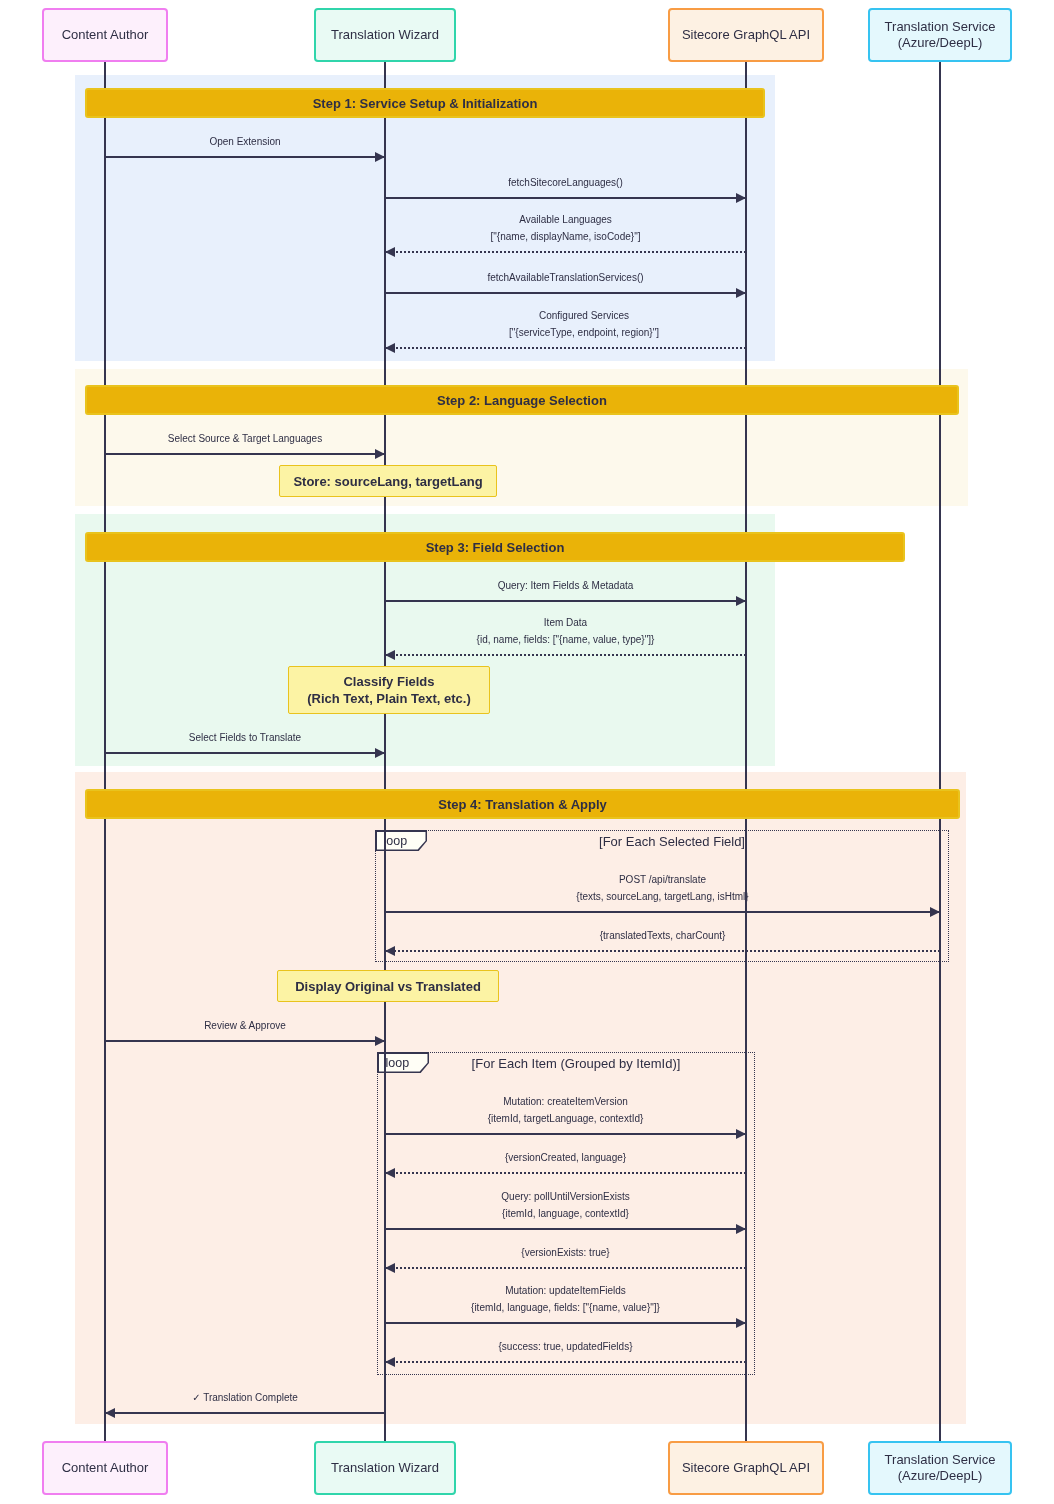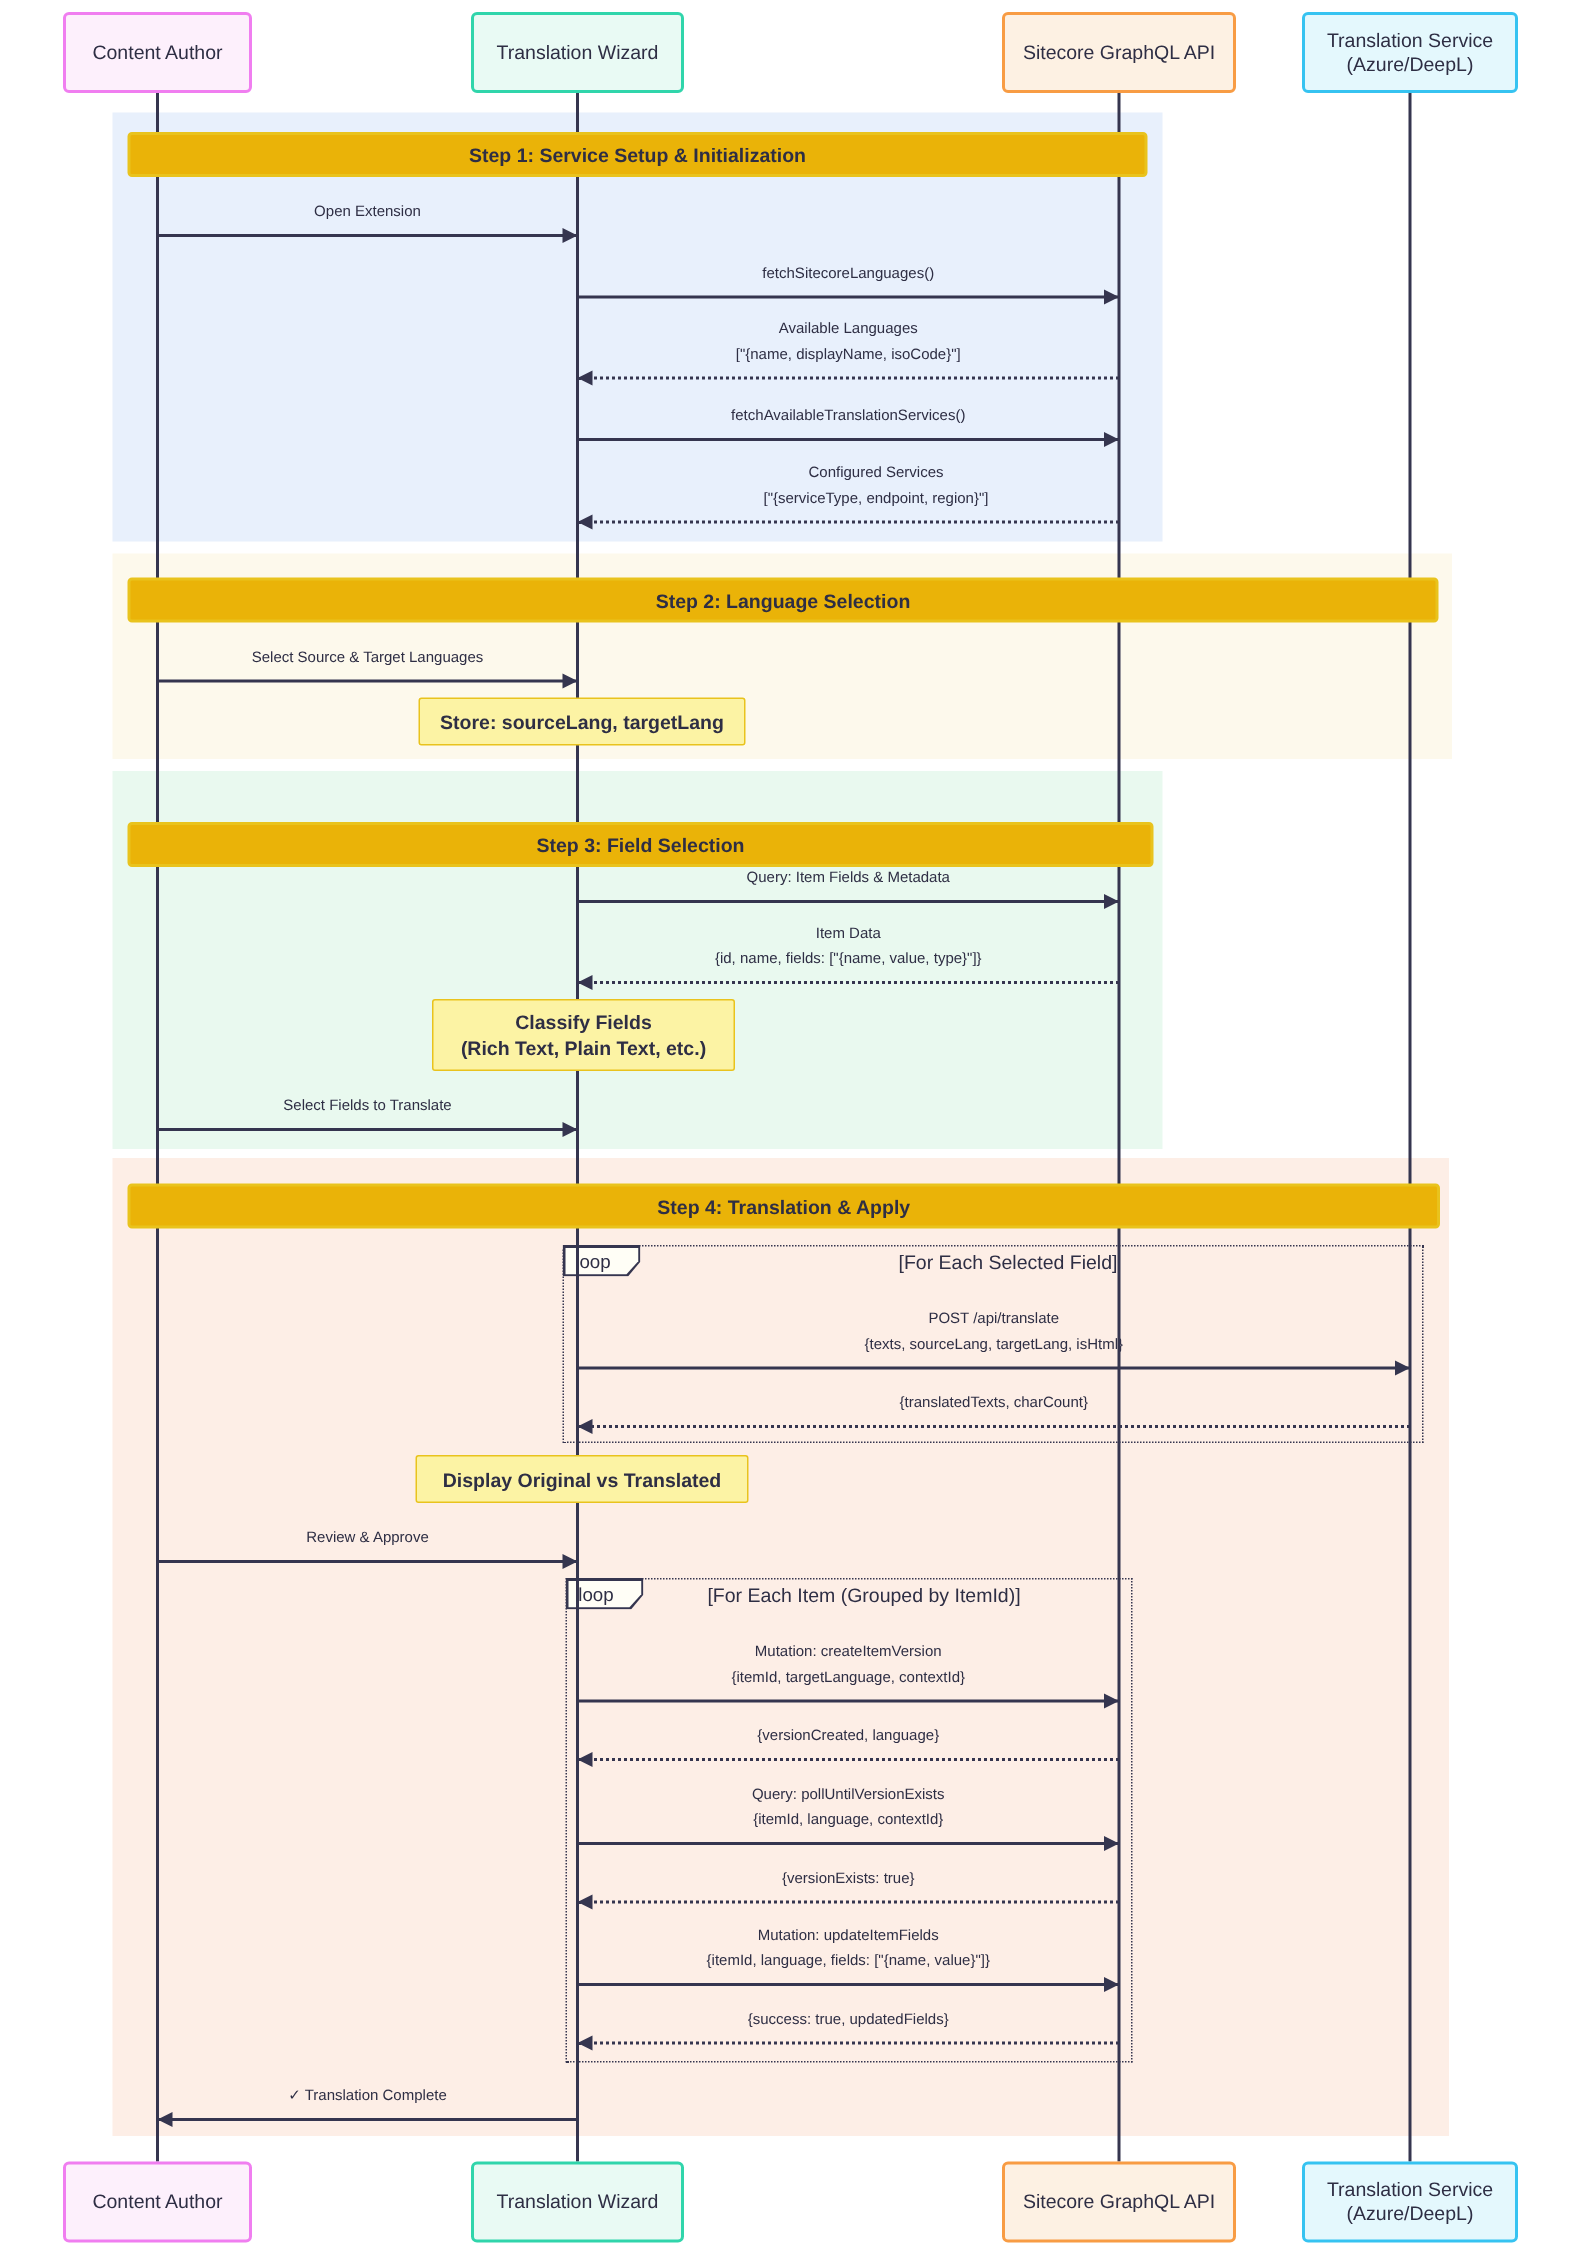--- a/index.html
+++ b/index.html
@@ -156,21 +156,21 @@
       <div>✓ Translation Complete</div>
     </div>
     <div class="msg-line solid" style="left: 105px; top: 1412px; width: 280px;"></div>
     <div class="arrowhead left" style="left: 105px; top: 1408px;"></div>
     <div class="step-bar" style="left: 85px; top: 88px; width: 680px; height: 30px;">
       <div>Step 1: Service Setup &amp; Initialization</div>
     </div>
     <div class="step-bar" style="left: 85px; top: 385px; width: 874px; height: 30px;">
       <div>Step 2: Language Selection</div>
     </div>
-    <div class="step-bar" style="left: 85px; top: 548px; width: 684px; height: 30px;">
+    <div class="step-bar" style="left: 85px; top: 532px; width: 820px; height: 30px;">
       <div>Step 3: Field Selection</div>
     </div>
     <div class="step-bar" style="left: 85px; top: 789px; width: 875px; height: 30px;">
       <div>Step 4: Translation &amp; Apply</div>
     </div>
     <div class="note" style="left: 279px; top: 465px; width: 218px; height: 32px;">
       <div>Store: sourceLang, targetLang</div>
     </div>
     <div class="note" style="left: 288px; top: 666px; width: 202px; height: 48px;">
       <div>Classify Fields</div>

